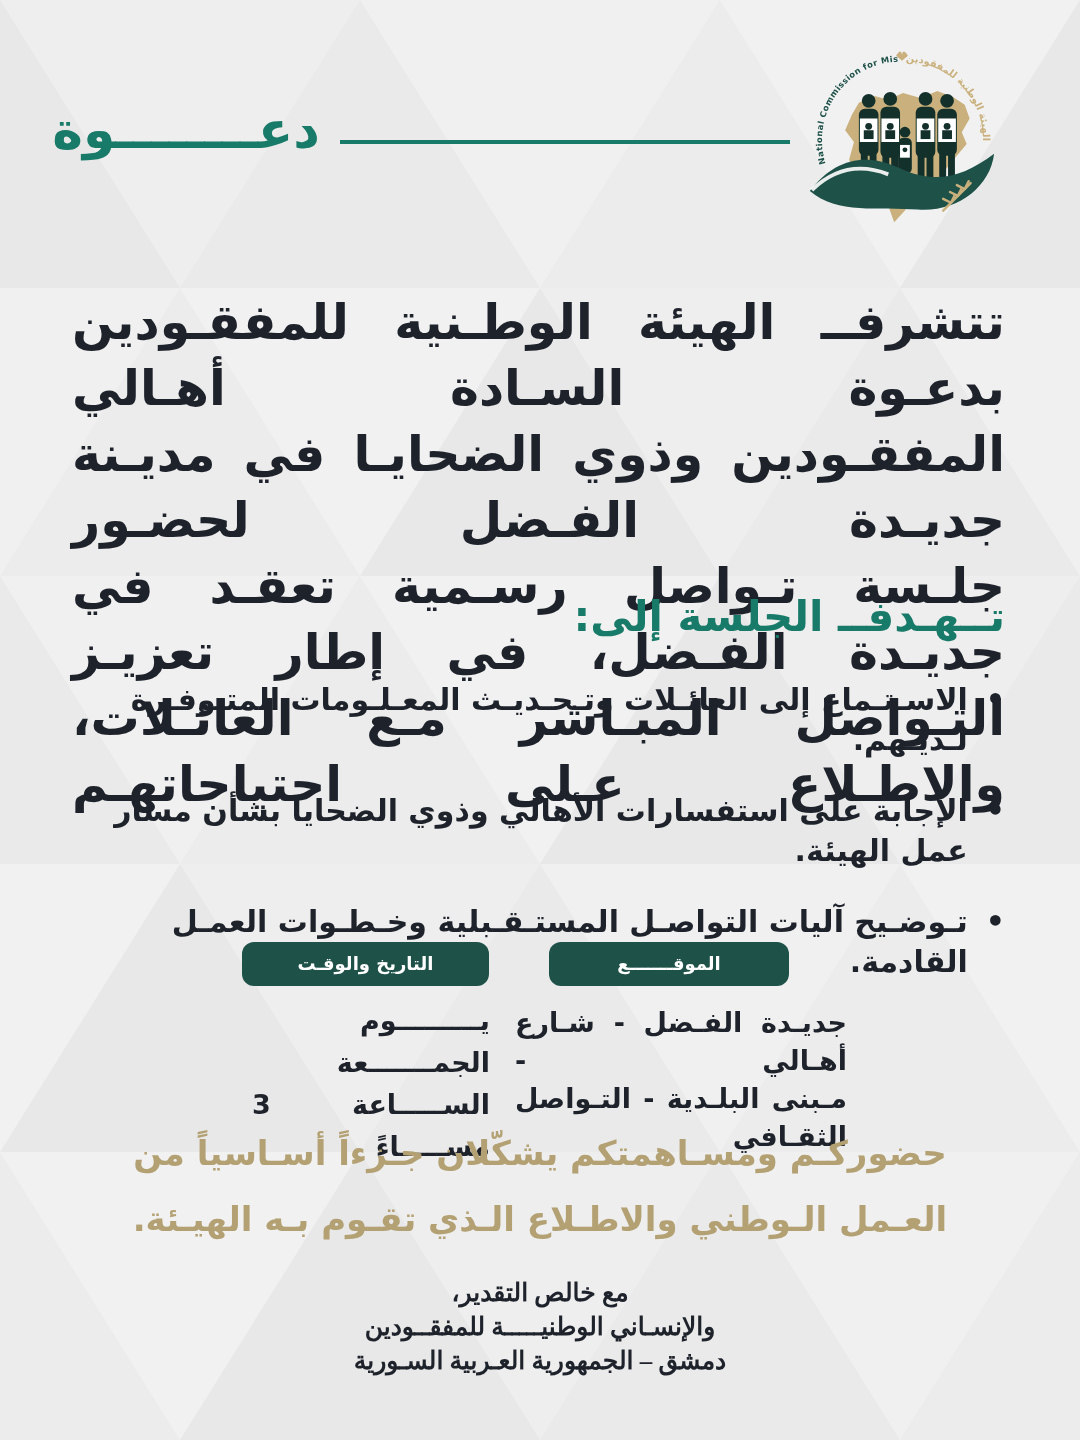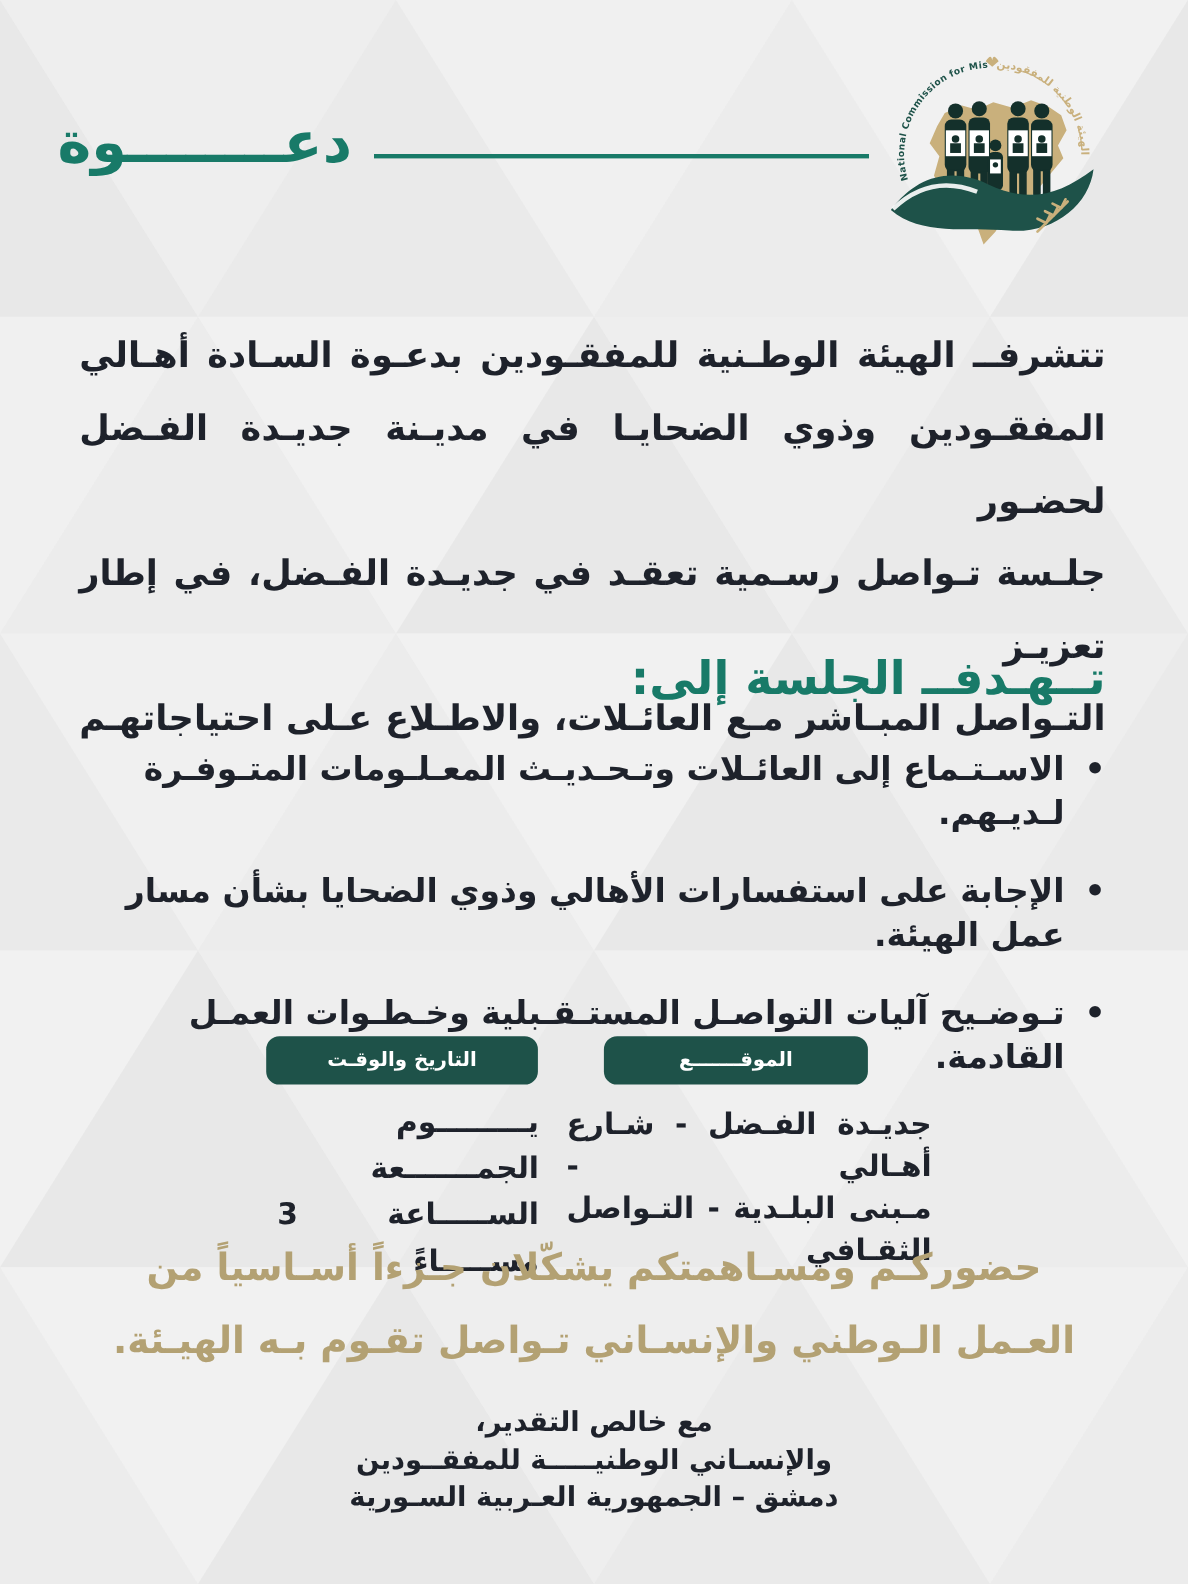--- a/index.html
+++ b/index.html
@@ -19,21 +19,21 @@
     direction:rtl;text-align:left;
   }
   .header-divider{
     left:340px;top:140px;width:450px;height:4px;background:#187a68;
   }
   .logo-wrap{left:804px;top:44px;width:196px;height:196px;}
 
   
   .intro{
     left:72px;right:75px;top:290px;
-    direction:rtl;font-size:32px;font-weight:700;line-height:66px;
+    direction:rtl;font-size:49px;font-weight:700;line-height:66px;
     color:#1e222b;
   }
   .intro .line{text-align:justify;text-align-last:justify;}
 
   
   .goals-heading{
     right:75px;top:592px;left:386px;
     direction:rtl;text-align:right;
     font-size:42px;font-weight:700;color:#187a68;
   }
@@ -70,21 +70,21 @@
   .note{
     left:90px;right:90px;top:1120px;
     direction:rtl;text-align:center;
     font-size:34px;font-weight:700;line-height:66px;color:#b3a173;
   }
 
   
   .footer{
     left:0;right:0;top:1276px;
     direction:rtl;text-align:center;
-    font-size:25px;font-weight:700;line-height:34px;color:#1e222b;
+    font-size:25px;font-weight:700;line-height:34px;color:#1e222b;font-family:Liberation Serif, serif;
   }
 </style>
 </head>
 <body>
 
 <div class="bg">
   <svg id="bgsvg" width="1080" height="1440" xmlns="http://www.w3.org/2000/svg">
       <polygon points="-360,0 0,0 -180,288" fill="#f4f4f4" opacity="0.65"></polygon>
       <polygon points="-180,288 0,0 180,288" fill="#e7e7e7" opacity="0.65"></polygon>
       <polygon points="0,0 360,0 180,288" fill="#efefef" opacity="0.65"></polygon>
@@ -256,20 +256,20 @@
   <div class="line">جديـدة الفـضل - شـارع أهـالي -</div>
   <div class="line">مـبنى البلـدية - التـواصل الثقـافي</div>
 </div>
 <div class="layer datetime-text">
   <div class="line">يـــــــــوم الجمـــــــعة</div>
   <div class="line">الســـــاعة 3 مســـــاءً</div>
 </div>
 
 <div class="layer note">
   <div>حضوركـم ومسـاهمتكم يشكّلان جـزءاً أسـاسياً من</div>
-  <div>العـمل الـوطني والإنسـاني تـواصل تقـوم بـه الهيـئة.</div>
+  <div>العـمل الـوطني والاطـلاع الـذي تقـوم بـه الهيـئة.</div>
 </div>
 
 <div class="layer footer">
   <div>مع خالص التقدير،</div>
   <div>والإنسـاني الوطنيـــــة للمفقــودين</div>
   <div>دمشق – الجمهورية العـربية السـورية</div>
 </div>
 
 </body></html>

